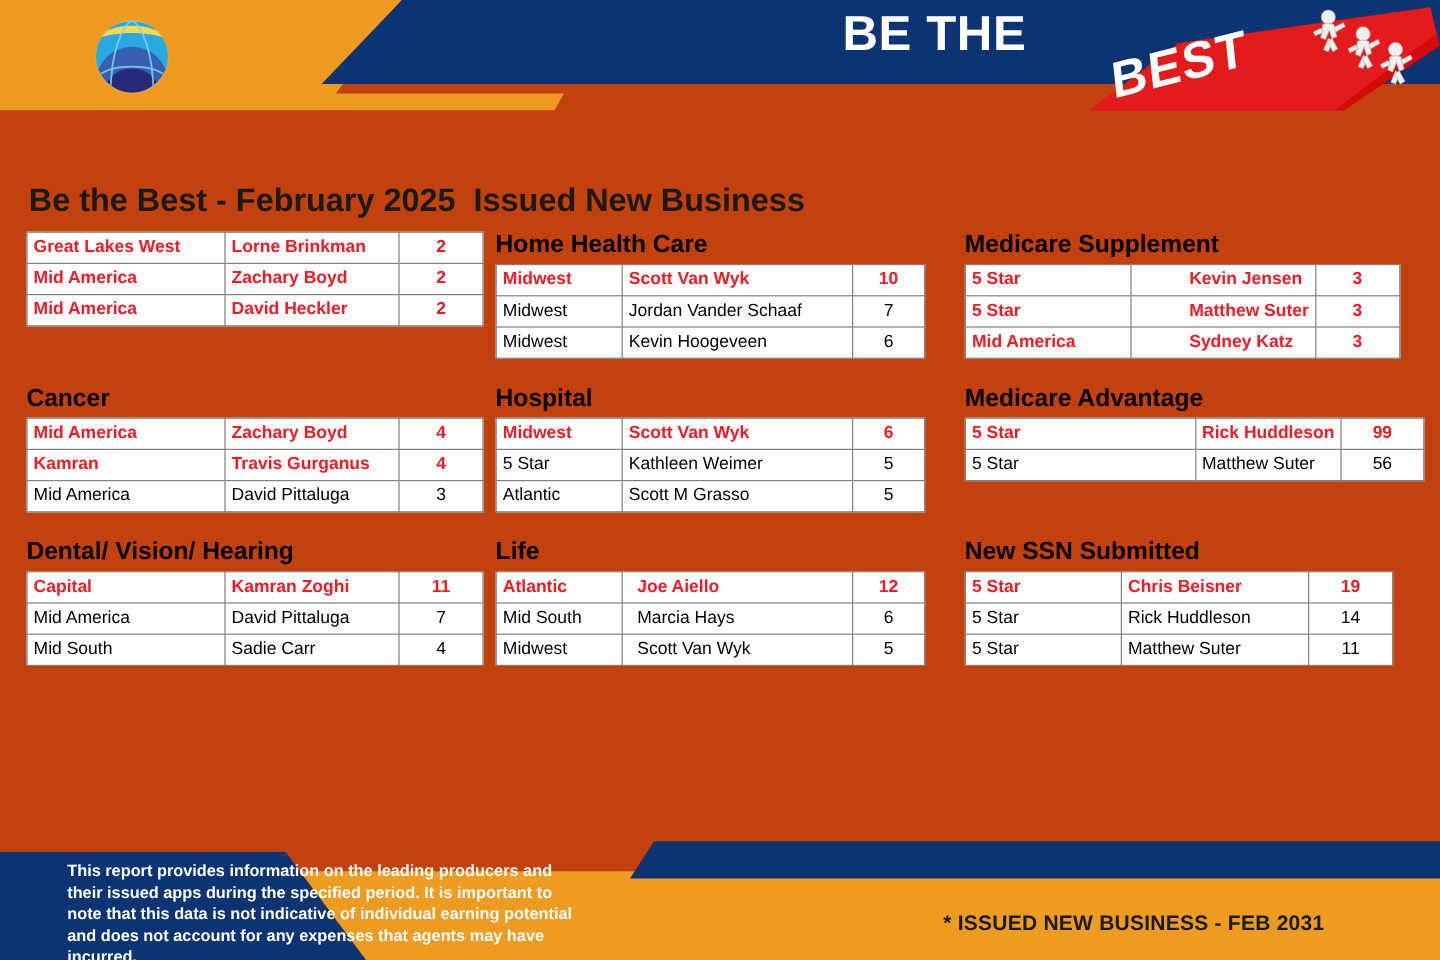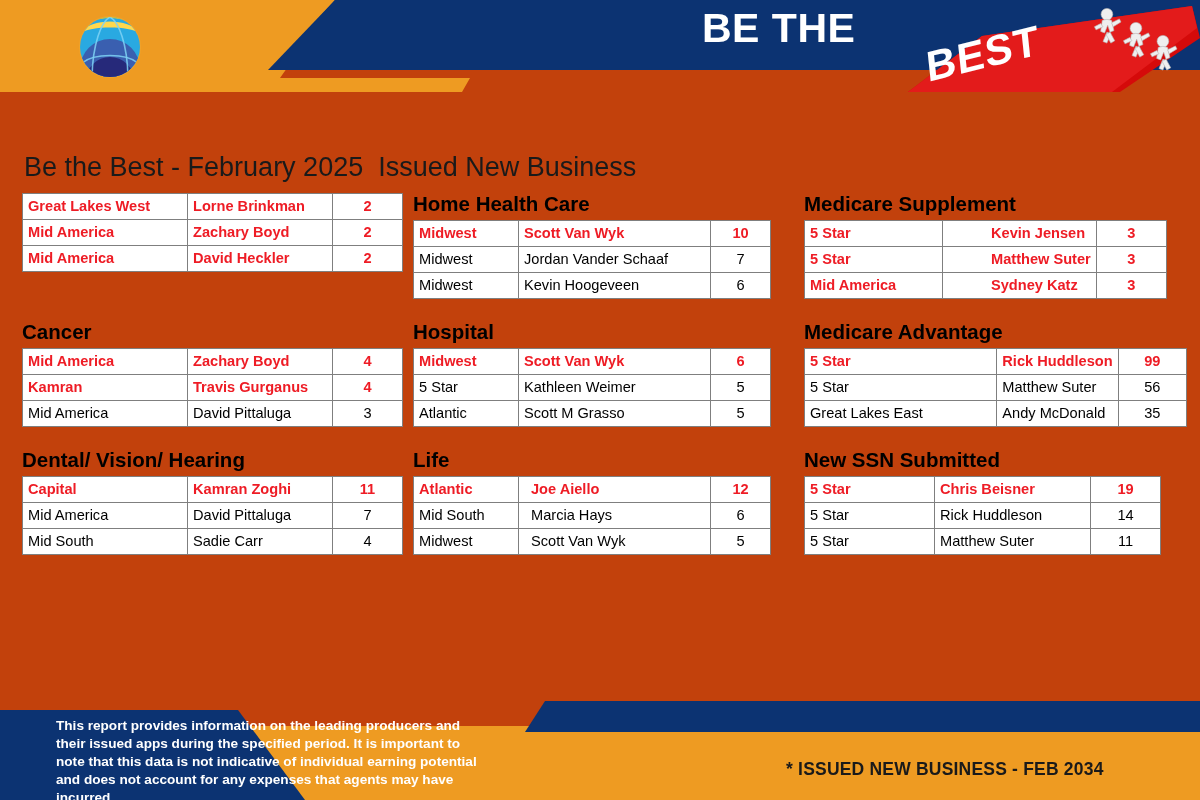--- a/index.html
+++ b/index.html
@@ -40,21 +40,21 @@
   #best-badge {
     position: absolute; left: 900px; top: 0px;
     width: 300px; height: 100px;
   }
 
   
   #title {
     position: absolute; left: 24px; top: 152px;
     font-size: 27px;
     color: #1a1a1a;
-    font-weight: normal;
+    font-weight: bold;
     white-space: pre;
     font-family: "Liberation Sans", sans-serif;
   }
 
   
   #grid {
     position: absolute;
     left: 14px; top: 193px;
     width: 1175px;
   }
@@ -356,25 +356,20 @@
           <tr class="hot">
             <td class="c-org">5 Star</td>
             <td class="c-name">Rick  Huddleson</td>
             <td class="c-num">99</td>
           </tr>
           <tr>
             <td class="c-org">5 Star</td>
             <td class="c-name">Matthew Suter</td>
             <td class="c-num">56</td>
           </tr>
-          <tr>
-            <td class="c-org">Great Lakes East</td>
-            <td class="c-name">Andy McDonald</td>
-            <td class="c-num">35</td>
-          </tr>
         </tbody>
           </table>
       </div>
     </div>
 
     <div class="block-row">
       <div class="block">
         <div class="block-title">Dental/ Vision/ Hearing</div>
         <table class="tbl w-a">
             <tbody>
@@ -452,16 +447,16 @@
       <polygon points="150,34 1200,34 1200,108 150,108" fill="#ee9b22"></polygon>
 
       <polygon points="545,9 1200,9 1200,40 525,40" fill="#0c3372"></polygon>
 
       <polygon points="0,18 235,18 300,108 0,108" fill="#0c3372"></polygon>
       <polygon points="0,18 238,18 305,108 0,108" fill="#0c3372"></polygon>
 
       <polygon points="238,18 300,18 330,9 545,9 525,40 250,40" fill="#ffffff" opacity="0"></polygon>
     </svg>
     <div id="disclaimer">This report provides information on the leading producers and their issued apps during the specified period. It is important to note that this data is not indicative of individual earning potential and does not account for any expenses that agents may have incurred.</div>
-    <div id="footer-note">* ISSUED NEW BUSINESS - FEB 2034</div>
+    <div id="footer-note">* ISSUED NEW BUSINESS - FEB 2031</div>
   </div>
 
 </div>
 
 </body></html>

